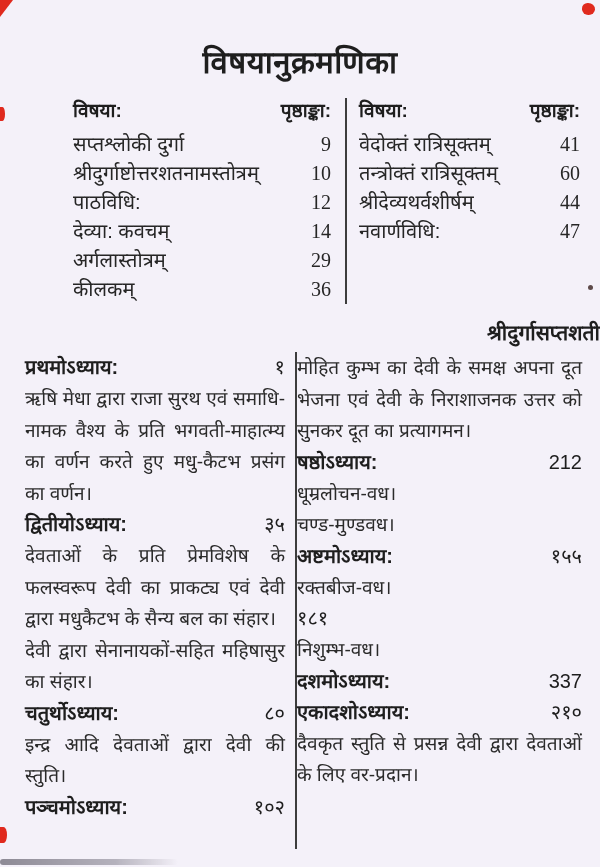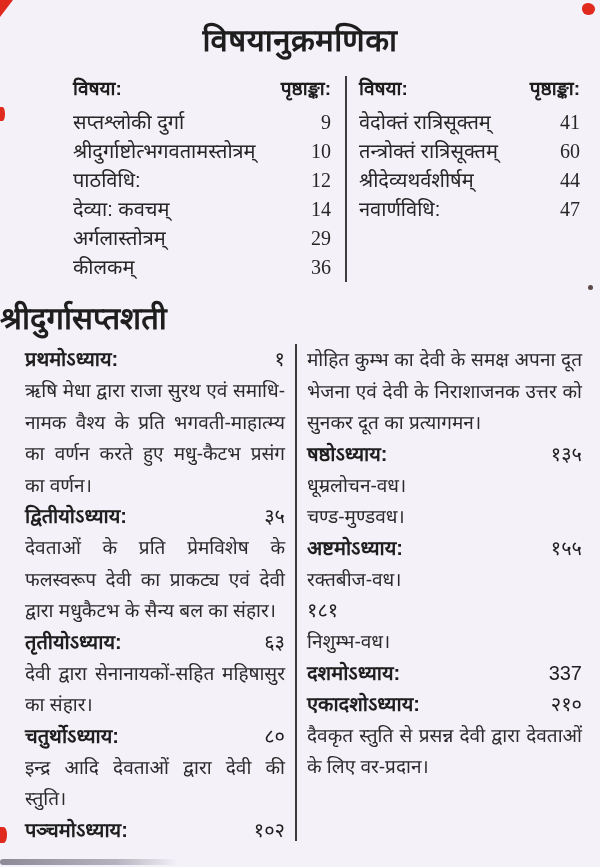--- a/index.html
+++ b/index.html
@@ -7,40 +7,40 @@
     width:600px;height:867px;
     font-family:"Liberation Sans","DejaVu Sans",sans-serif;
     background:#e9e6f0;
   }
   .page{
     position:relative;width:600px;height:867px;overflow:hidden;
     background:#f4f1f9;color:#262626;
   }
   
   .page-title{
-    margin:18px 0 16px 0;text-align:center;
+    margin:40px 0 16px 0;text-align:center;
     font-size:31px;font-weight:bold;letter-spacing:.5px;color:#1e1e1e;
   }
   
   .toc-top{display:flex;padding:0 20px 0 25px;margin-left:48px;}
   .toc-col{display:flex;flex-direction:column;}
   .toc-col-left{width:258px;border-right:2px solid #3d3d3d;padding-right:14px;}
   .toc-col-right{flex:1;padding-left:12px;}
   .toc-head{display:flex;justify-content:space-between;font-weight:bold;font-size:19px;line-height:26px;margin-bottom:6px;color:#1e1e1e;}
   .toc-row{display:flex;justify-content:space-between;font-size:20px;line-height:29px;}
   .toc-row .pgnum{font-family:"Liberation Serif","DejaVu Serif",serif;font-size:20px;}
   
   .section-title{
-    margin:14px 8px 6px 0;text-align:left;
-    font-size:31px;font-weight:bold;color:#1e1e1e;
+    margin:14px 0 6px 0;text-align:right;
+    font-size:21px;font-weight:bold;color:#1e1e1e;
   }
   
   .chapters{display:flex;padding:0 18px 0 25px;height:497px;overflow:hidden;align-items:stretch;}
   .ch-col-left{width:260px;border-right:2px solid #3d3d3d;padding-right:10px;}
-  .ch-col-right{flex:1;padding-left:10px;}
+  .ch-col-right{flex:1;}
   .ch-head{display:flex;justify-content:space-between;align-items:baseline;
     font-weight:bold;font-size:20px;line-height:31px;color:#1e1e1e;}
   .ch-num{font-weight:normal;font-size:20px;}
   .ch-desc{margin:0;font-size:19px;line-height:31.5px;text-align:justify;color:#2a2a2a;}
   
   .mark{position:absolute;background:#e02a1e;}
   .mark-top-left{left:0;top:0;width:13px;height:17px;clip-path:polygon(0 0,100% 0,0 100%);}
   .mark-top-right{left:582px;top:3px;width:13px;height:12px;border-radius:45% 55% 50% 50%;}
   .mark-left-edge{left:0;top:107px;width:5px;height:14px;border-radius:0 60% 60% 0;}
   .mark-bottom-left{left:0;top:827px;width:7px;height:16px;border-radius:0 60% 60% 0;}
@@ -65,21 +65,21 @@
         <span>पृष्ठाङ्का:</span>
       </div>
       <div>
 
           <div class="toc-row">
             <span class="ttl">सप्तश्लोकी दुर्गा</span>
             <span class="pgnum">9</span>
           </div>
 
           <div class="toc-row">
-            <span class="ttl">श्रीदुर्गाष्टोत्भगवतामस्तोत्रम्</span>
+            <span class="ttl">श्रीदुर्गाष्टोत्तरशतनामस्तोत्रम्</span>
             <span class="pgnum">10</span>
           </div>
 
           <div class="toc-row">
             <span class="ttl">पाठविधि:</span>
             <span class="pgnum">12</span>
           </div>
 
           <div class="toc-row">
             <span class="ttl">देव्या: कवचम्</span>
@@ -143,24 +143,20 @@
 
         <div class="ch-block">
           <div class="ch-head">
             <span class="ch-title">द्वितीयोऽध्याय:</span>
             <span class="ch-num">३५</span>
           </div>
           <p class="ch-desc">देवताओं के प्रति प्रेमविशेष के फलस्वरूप देवी का प्राकट्य एवं देवी द्वारा मधुकैटभ के सैन्य बल का संहार।</p>
         </div>
 
         <div class="ch-block">
-          <div class="ch-head">
-            <span class="ch-title">तृतीयोऽध्याय:</span>
-            <span class="ch-num">६३</span>
-          </div>
           <p class="ch-desc">देवी द्वारा सेनानायकों-सहित महिषासुर का संहार।</p>
         </div>
 
         <div class="ch-block">
           <div class="ch-head">
             <span class="ch-title">चतुर्थोऽध्याय:</span>
             <span class="ch-num">८०</span>
           </div>
           <p class="ch-desc">इन्द्र आदि देवताओं द्वारा देवी की स्तुति।</p>
         </div>
@@ -176,21 +172,21 @@
     <div class="ch-col ch-col-right">
 
         <div class="ch-block">
 
           <p class="ch-desc">मोहित कुम्भ का देवी के समक्ष अपना दूत भेजना एवं देवी के निराशाजनक उत्तर को सुनकर दूत का प्रत्यागमन।</p>
         </div>
 
         <div class="ch-block">
           <div class="ch-head">
             <span class="ch-title">षष्ठोऽध्याय:</span>
-            <span class="ch-num">१३५</span>
+            <span class="ch-num">212</span>
           </div>
           <p class="ch-desc">धूम्रलोचन-वध।</p>
         </div>
 
         <div class="ch-block">
           <p class="ch-desc">चण्ड-मुण्डवध।</p>
         </div>
 
         <div class="ch-block">
           <div class="ch-head">

